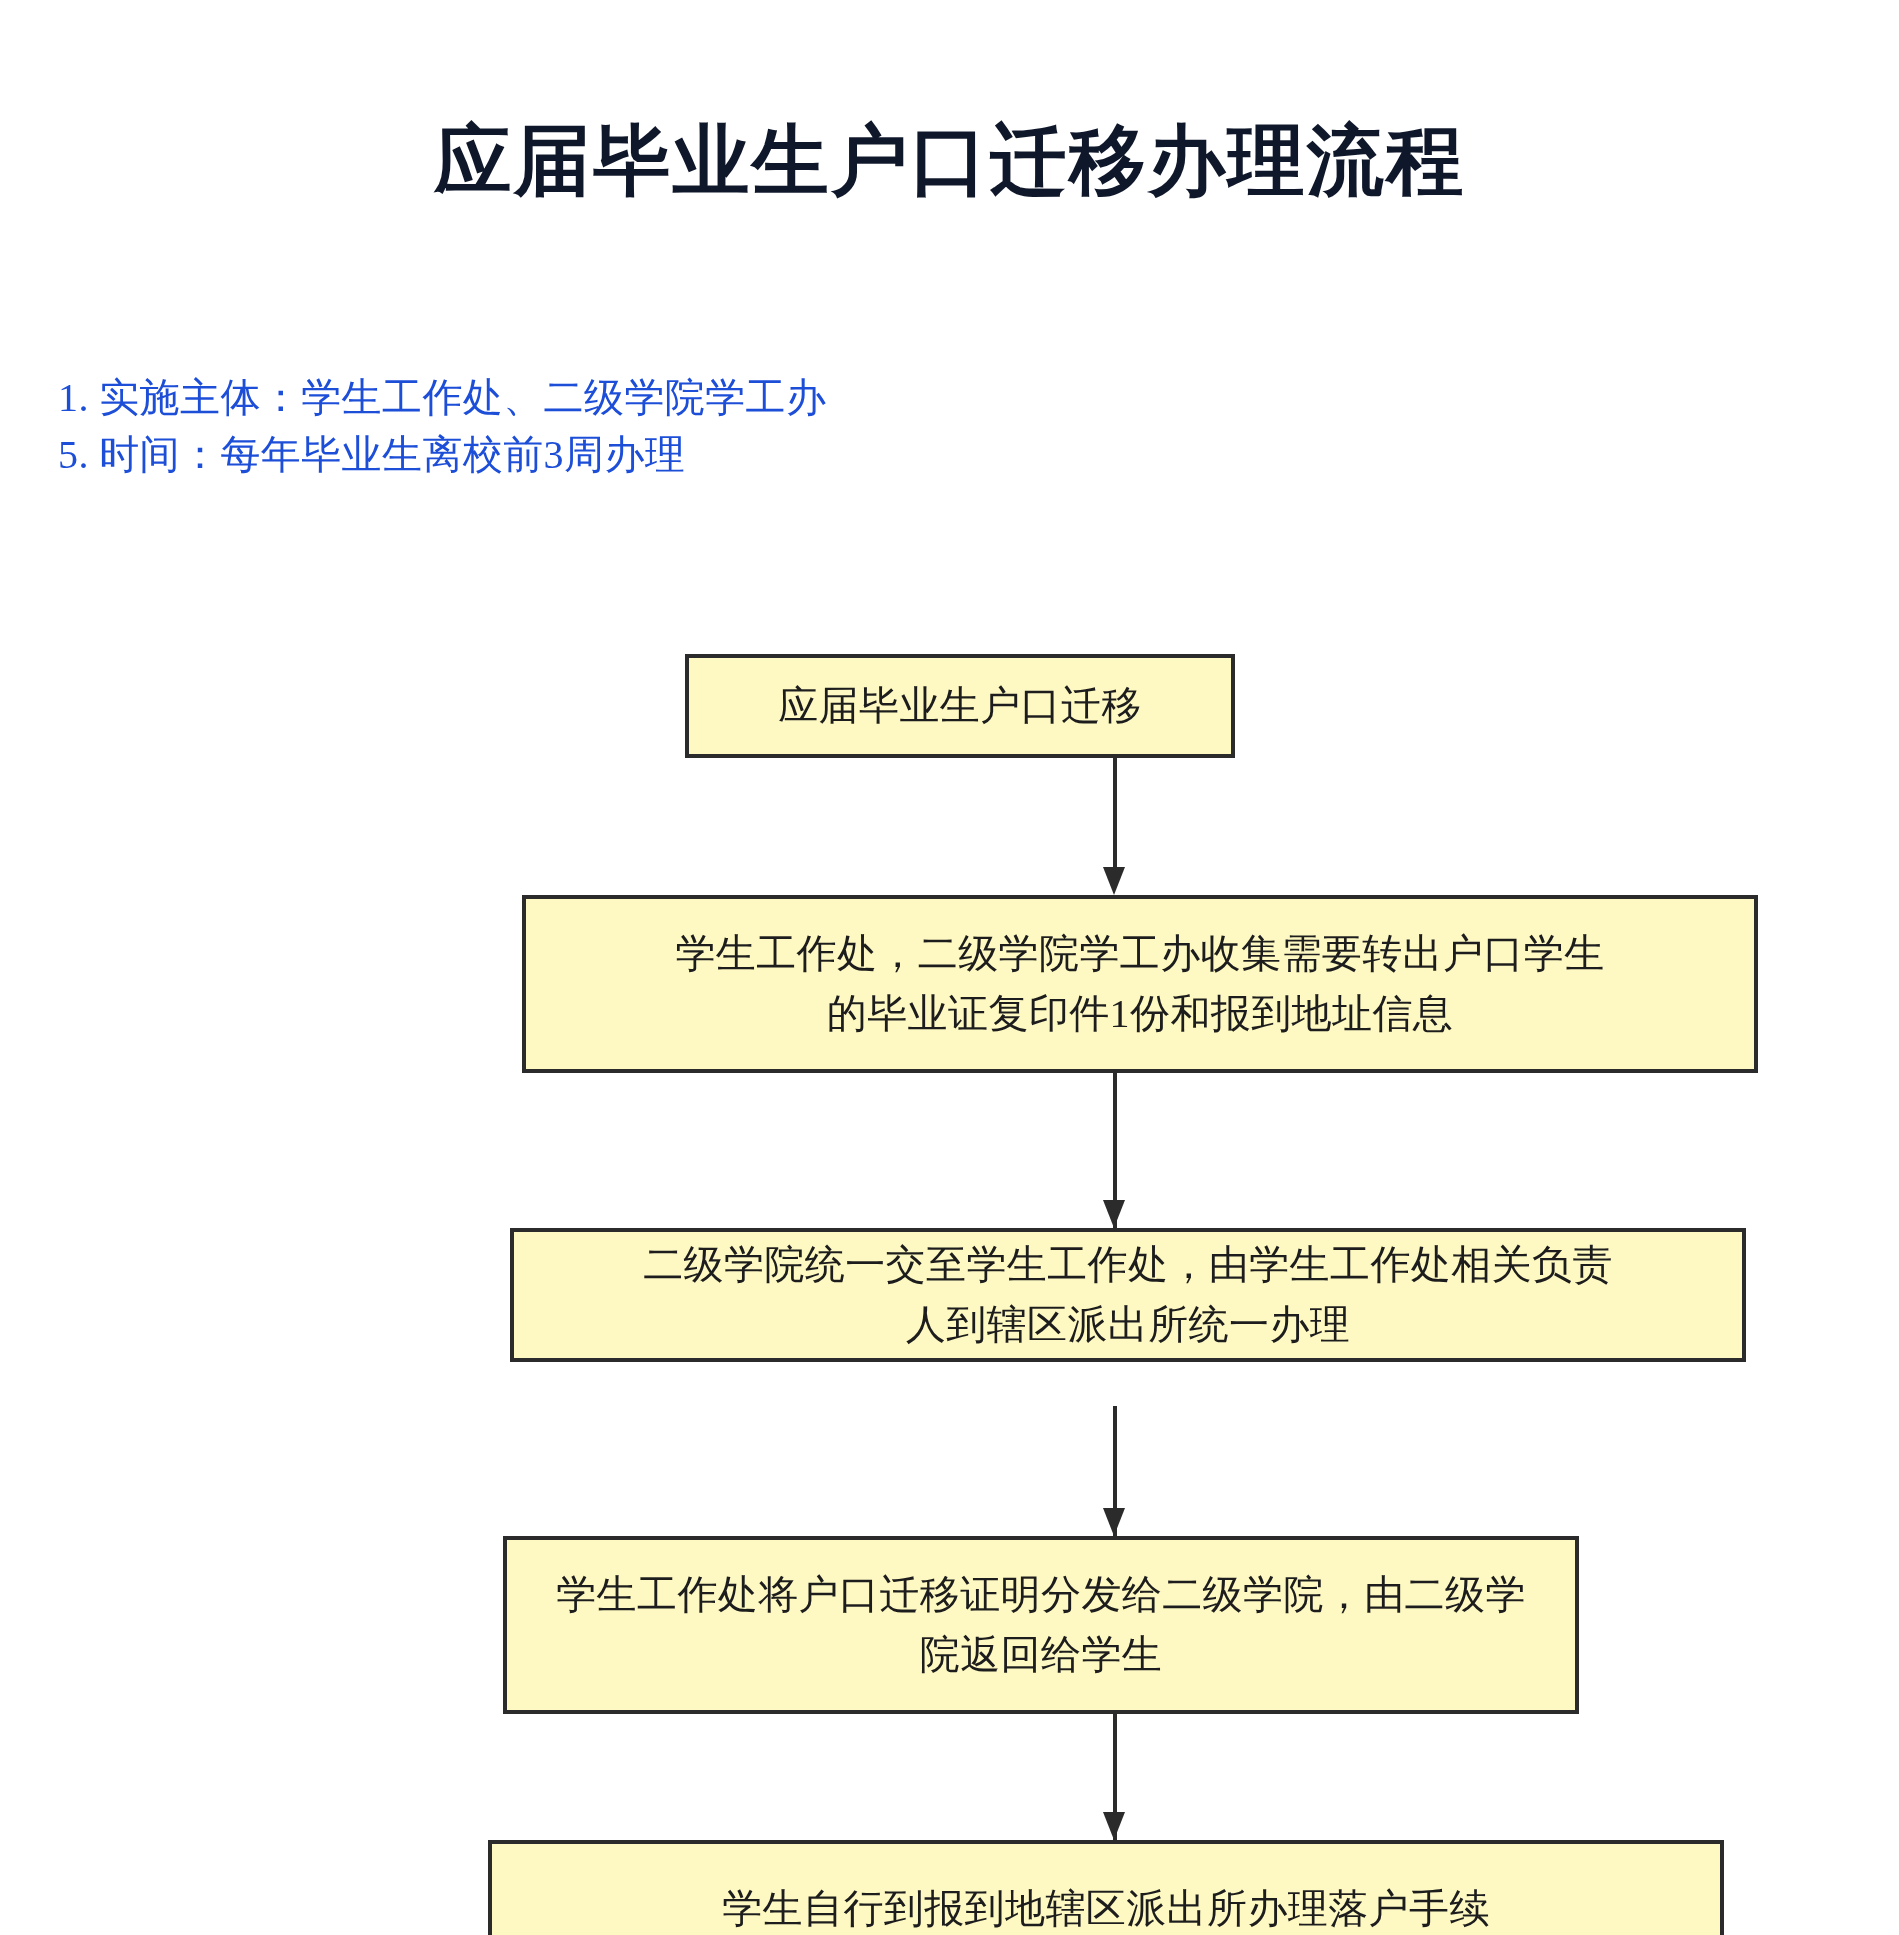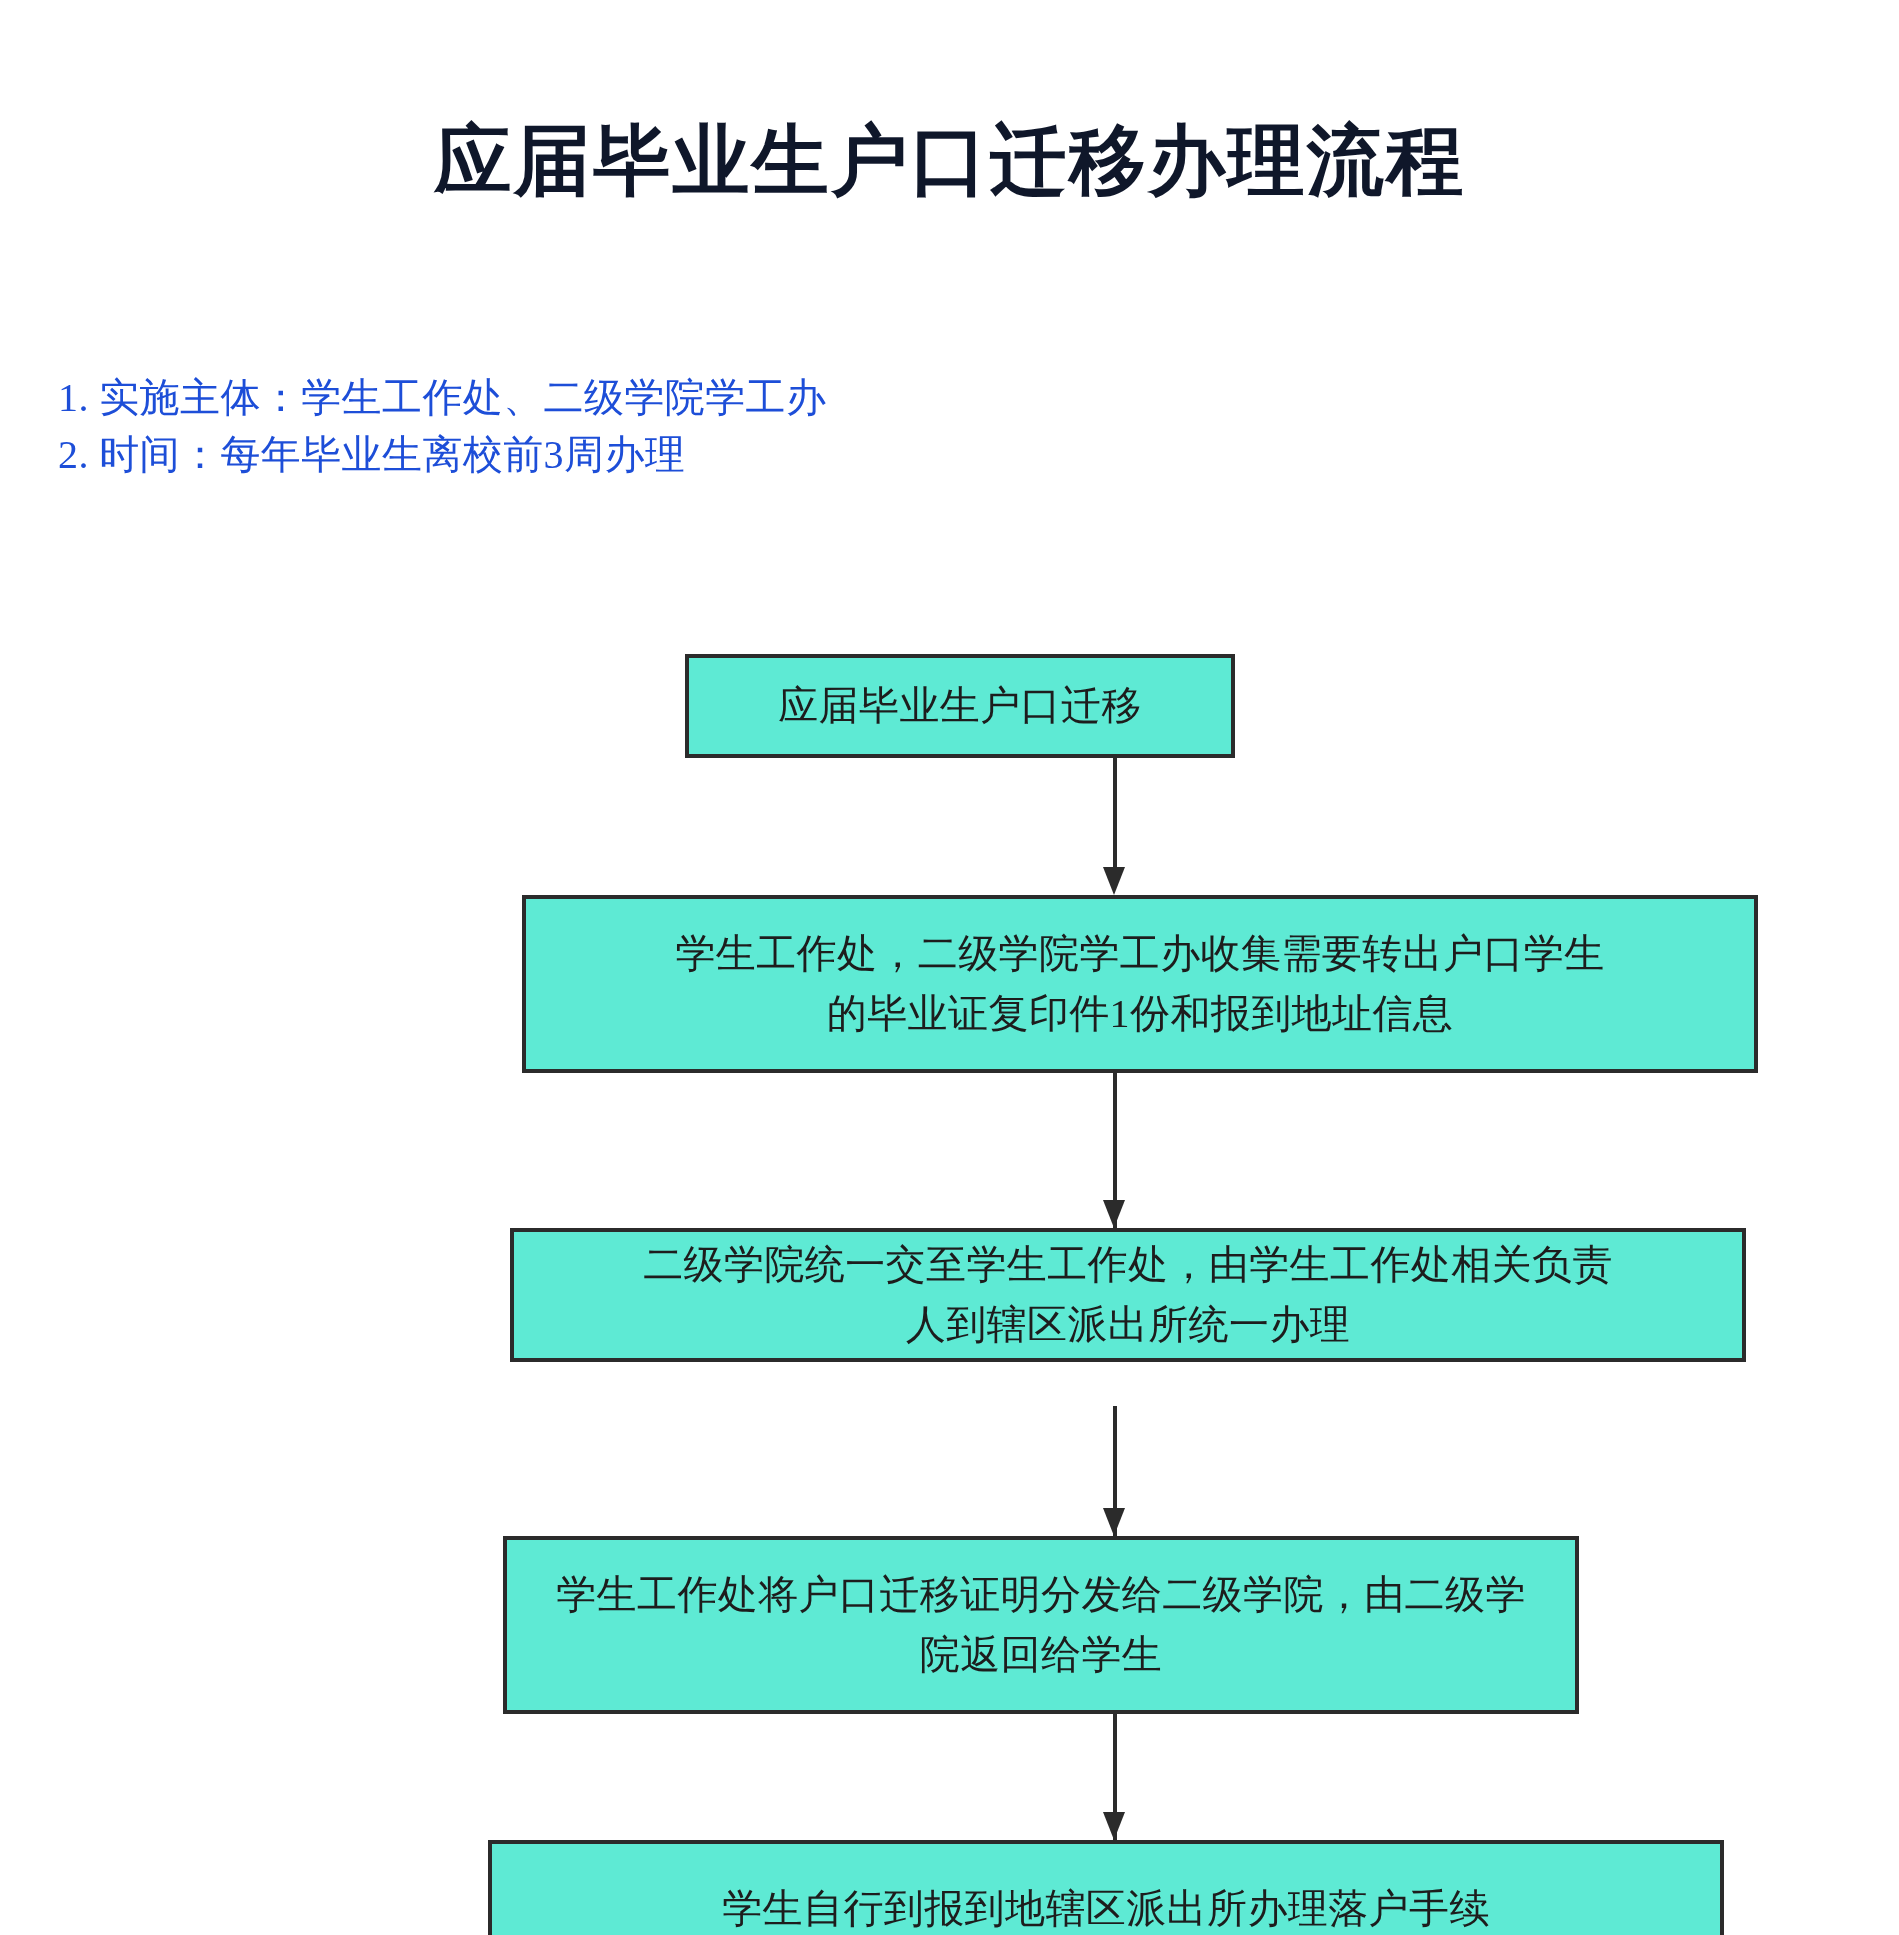--- a/index.html
+++ b/index.html
@@ -54,21 +54,21 @@
     left: 0;
     top: 0;
     width: 1900px;
     height: 2071px;
   }
 
   .node {
     position: absolute;
     box-sizing: border-box;
     border: 4.3px solid #2b2b2b;
-    background: #5eead4;
+    background: #fef9c3;
     display: flex;
     align-items: center;
     justify-content: center;
   }
   .node-text {
     font-size: 40px;
     line-height: 1.50;
     letter-spacing: 0.4px;
     text-align: center;
     color: #1d1d1d;
@@ -112,21 +112,21 @@
 </style>
 </head>
 <body>
 
 <div id="page">
 
   <div class="doc-title">应届毕业生户口迁移办理流程</div>
 
   <div class="intro-list">
     <div class="intro-line">1. 实施主体：学生工作处、二级学院学工办</div>
-    <div class="intro-line">2. 时间：每年毕业生离校前3周办理</div>
+    <div class="intro-line">5. 时间：每年毕业生离校前3周办理</div>
   </div>
 
   <div class="flow">
 
     <div class="node" id="node-1">
       <div class="node-text">应届毕业生户口迁移</div>
     </div>
 
     <div class="connector" id="conn-1"></div>
     <div class="arrowhead" id="arrow-1"></div>

